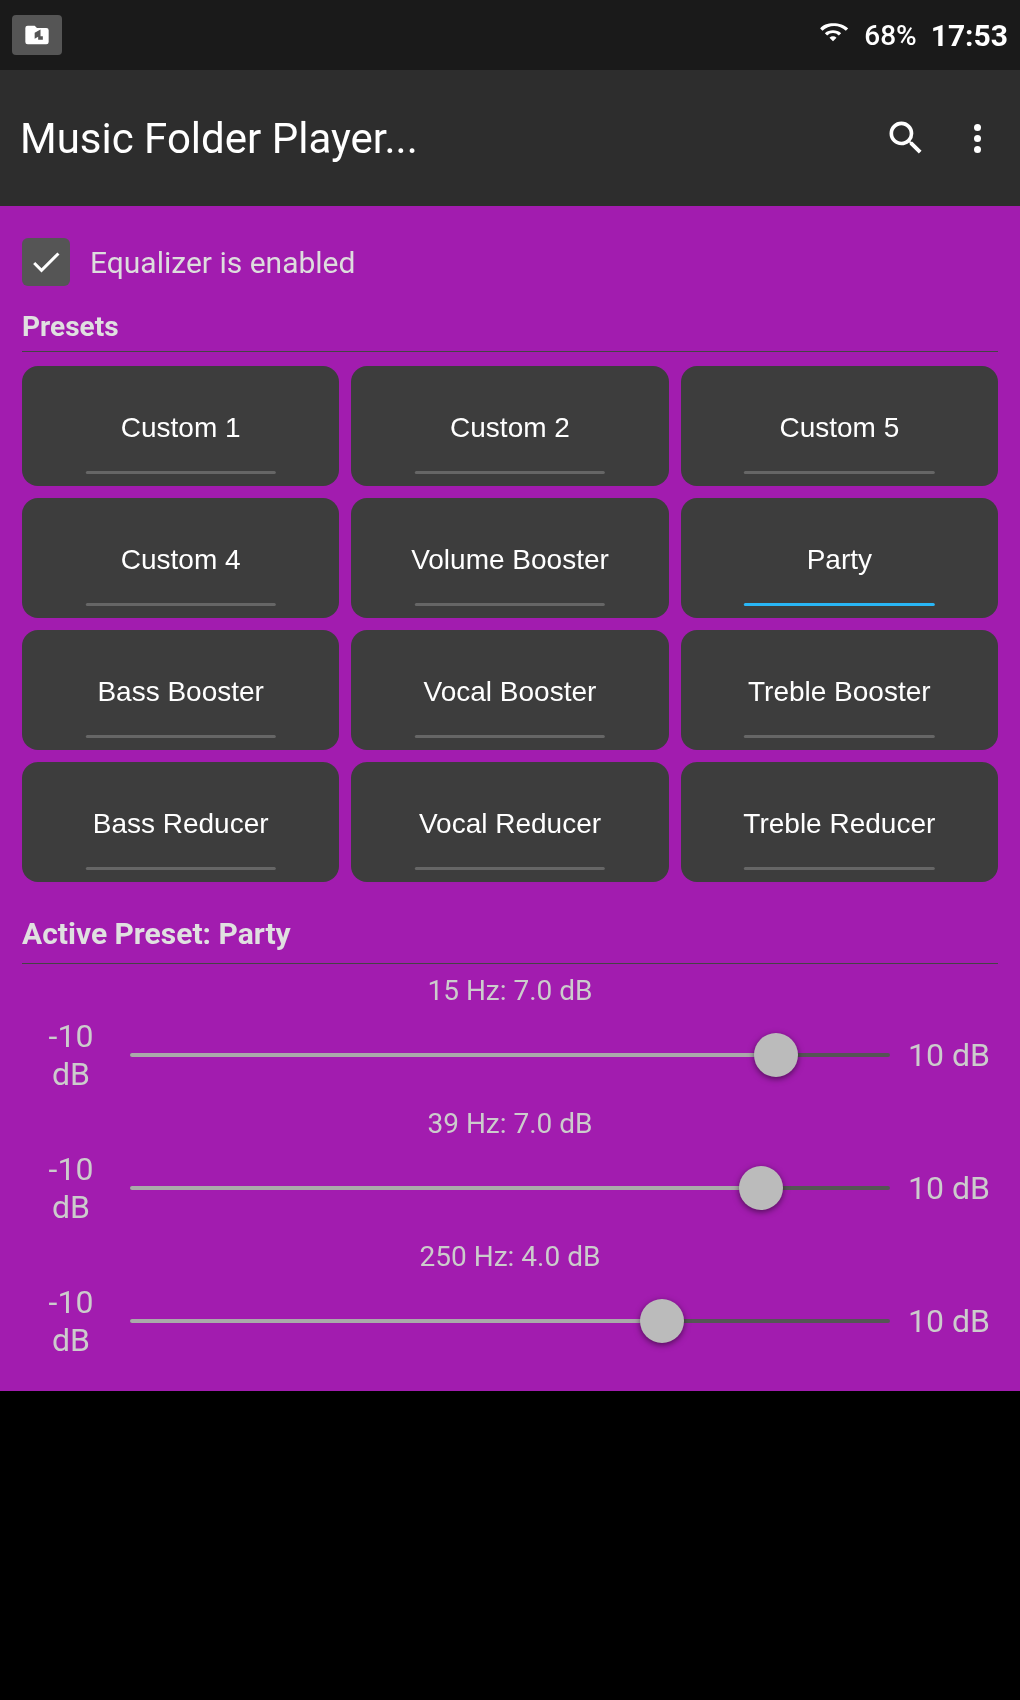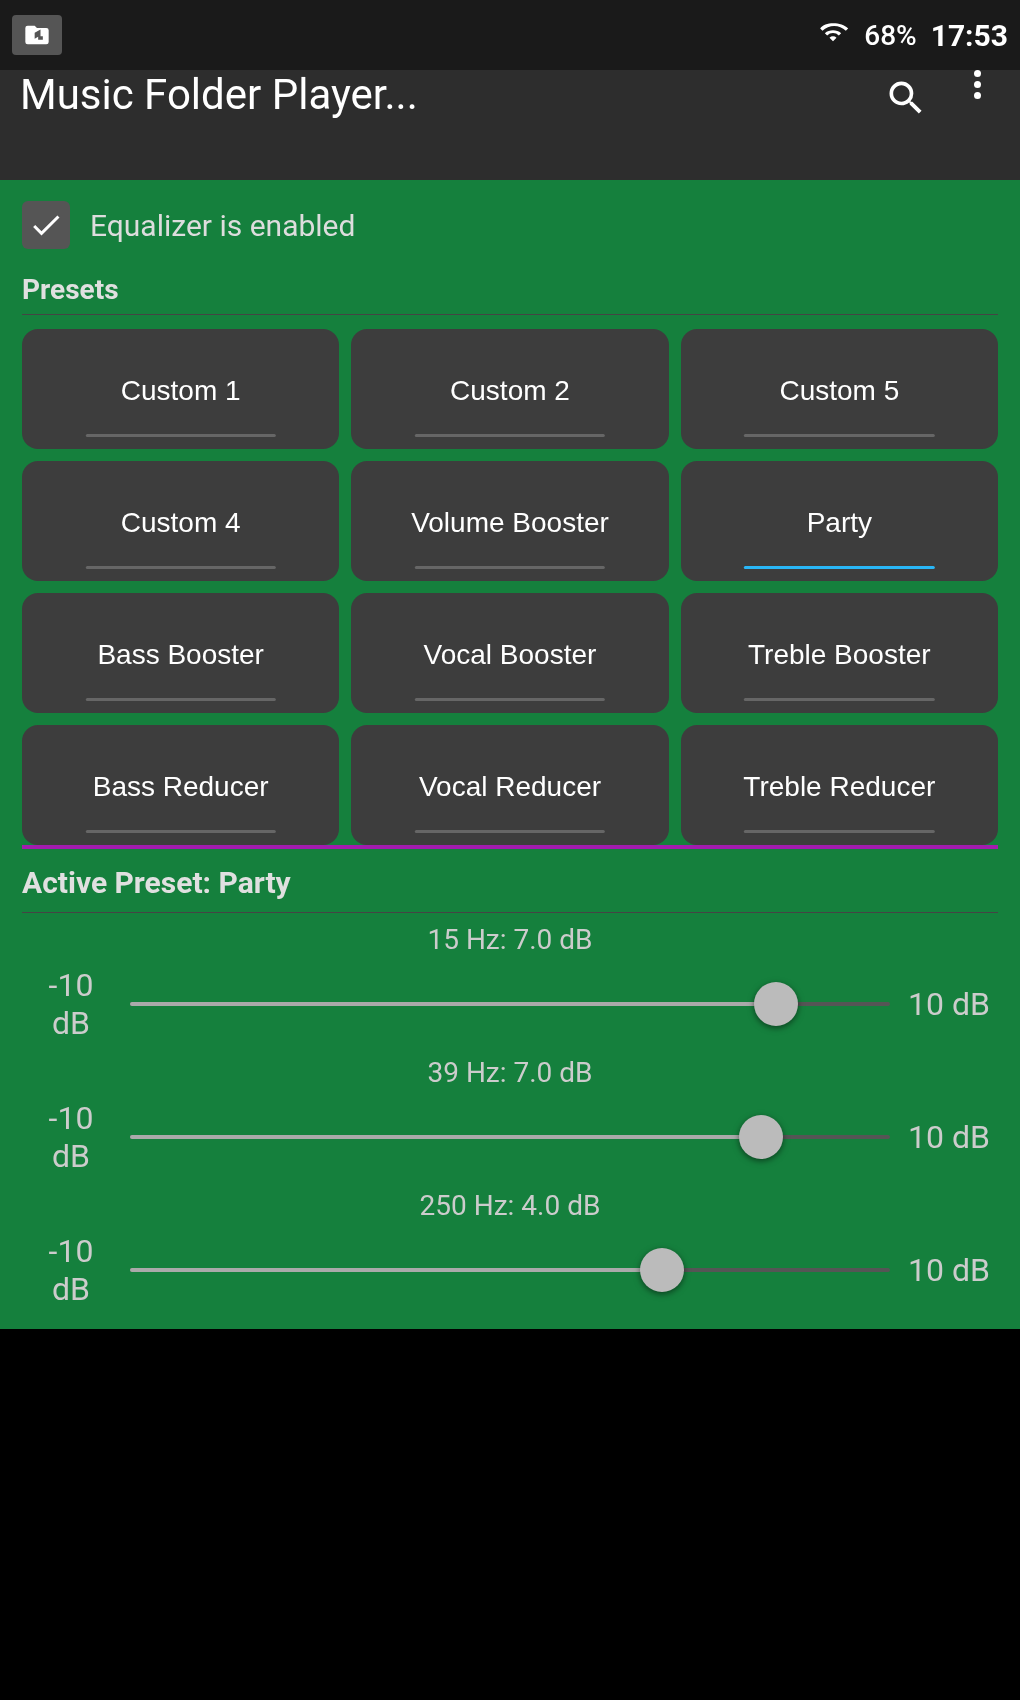--- a/index.html
+++ b/index.html
@@ -45,24 +45,24 @@
       font-size: 28px;
       font-weight: 500;
     }
     .wifi-icon svg { width: 34px; height: 28px; }
     .battery-text { font-size: 28px; }
     .time-text { font-size: 30px; font-weight: bold; }
 
     
     #app-bar {
       width: 100%;
-      height: 110px;
+      height: 136px;
       background: #2d2d2d;
       display: flex;
-      align-items: flex-start;
+      align-items: center;
       padding: 0 20px;
       gap: 20px;
     }
     #app-title {
       flex: 1;
       font-size: 42px;
       font-weight: 400;
       color: #fff;
     }
     .app-bar-icon {
@@ -82,22 +82,22 @@
       align-items: center;
       justify-content: center;
       width: 46px;
       flex-direction: column;
       gap: 4px;
     }
     .dot { width: 7px; height: 7px; background: #fff; border-radius: 50%; }
 
     
     #main-content {
-      background: #15803d;
-      padding: 7px 22px;
+      background: #a21caf;
+      padding: 18px 22px;
     }
 
     
     #eq-row {
       display: flex;
       align-items: center;
       gap: 20px;
       padding: 14px 0 18px 0;
     }
     .checkbox {
@@ -166,23 +166,23 @@
     }
     .preset-btn.active .underline-bar {
       background: #29b6f6;
     }
     .preset-btn.active {
       background: #3d3d3d;
     }
 
     
     #active-preset-bar {
-      margin-top: 0;
+      margin-top: 12px;
       padding: 16px 0 12px 0;
-      border-top: 4px solid #a21caf;
+      border-top: 6px solid #a21caf;
       border-bottom: 1px solid #444;
     }
     .active-preset-label {
       font-size: 30px;
       font-weight: bold;
       color: #e0e0e0;
     }
 
     
     #eq-sliders {

